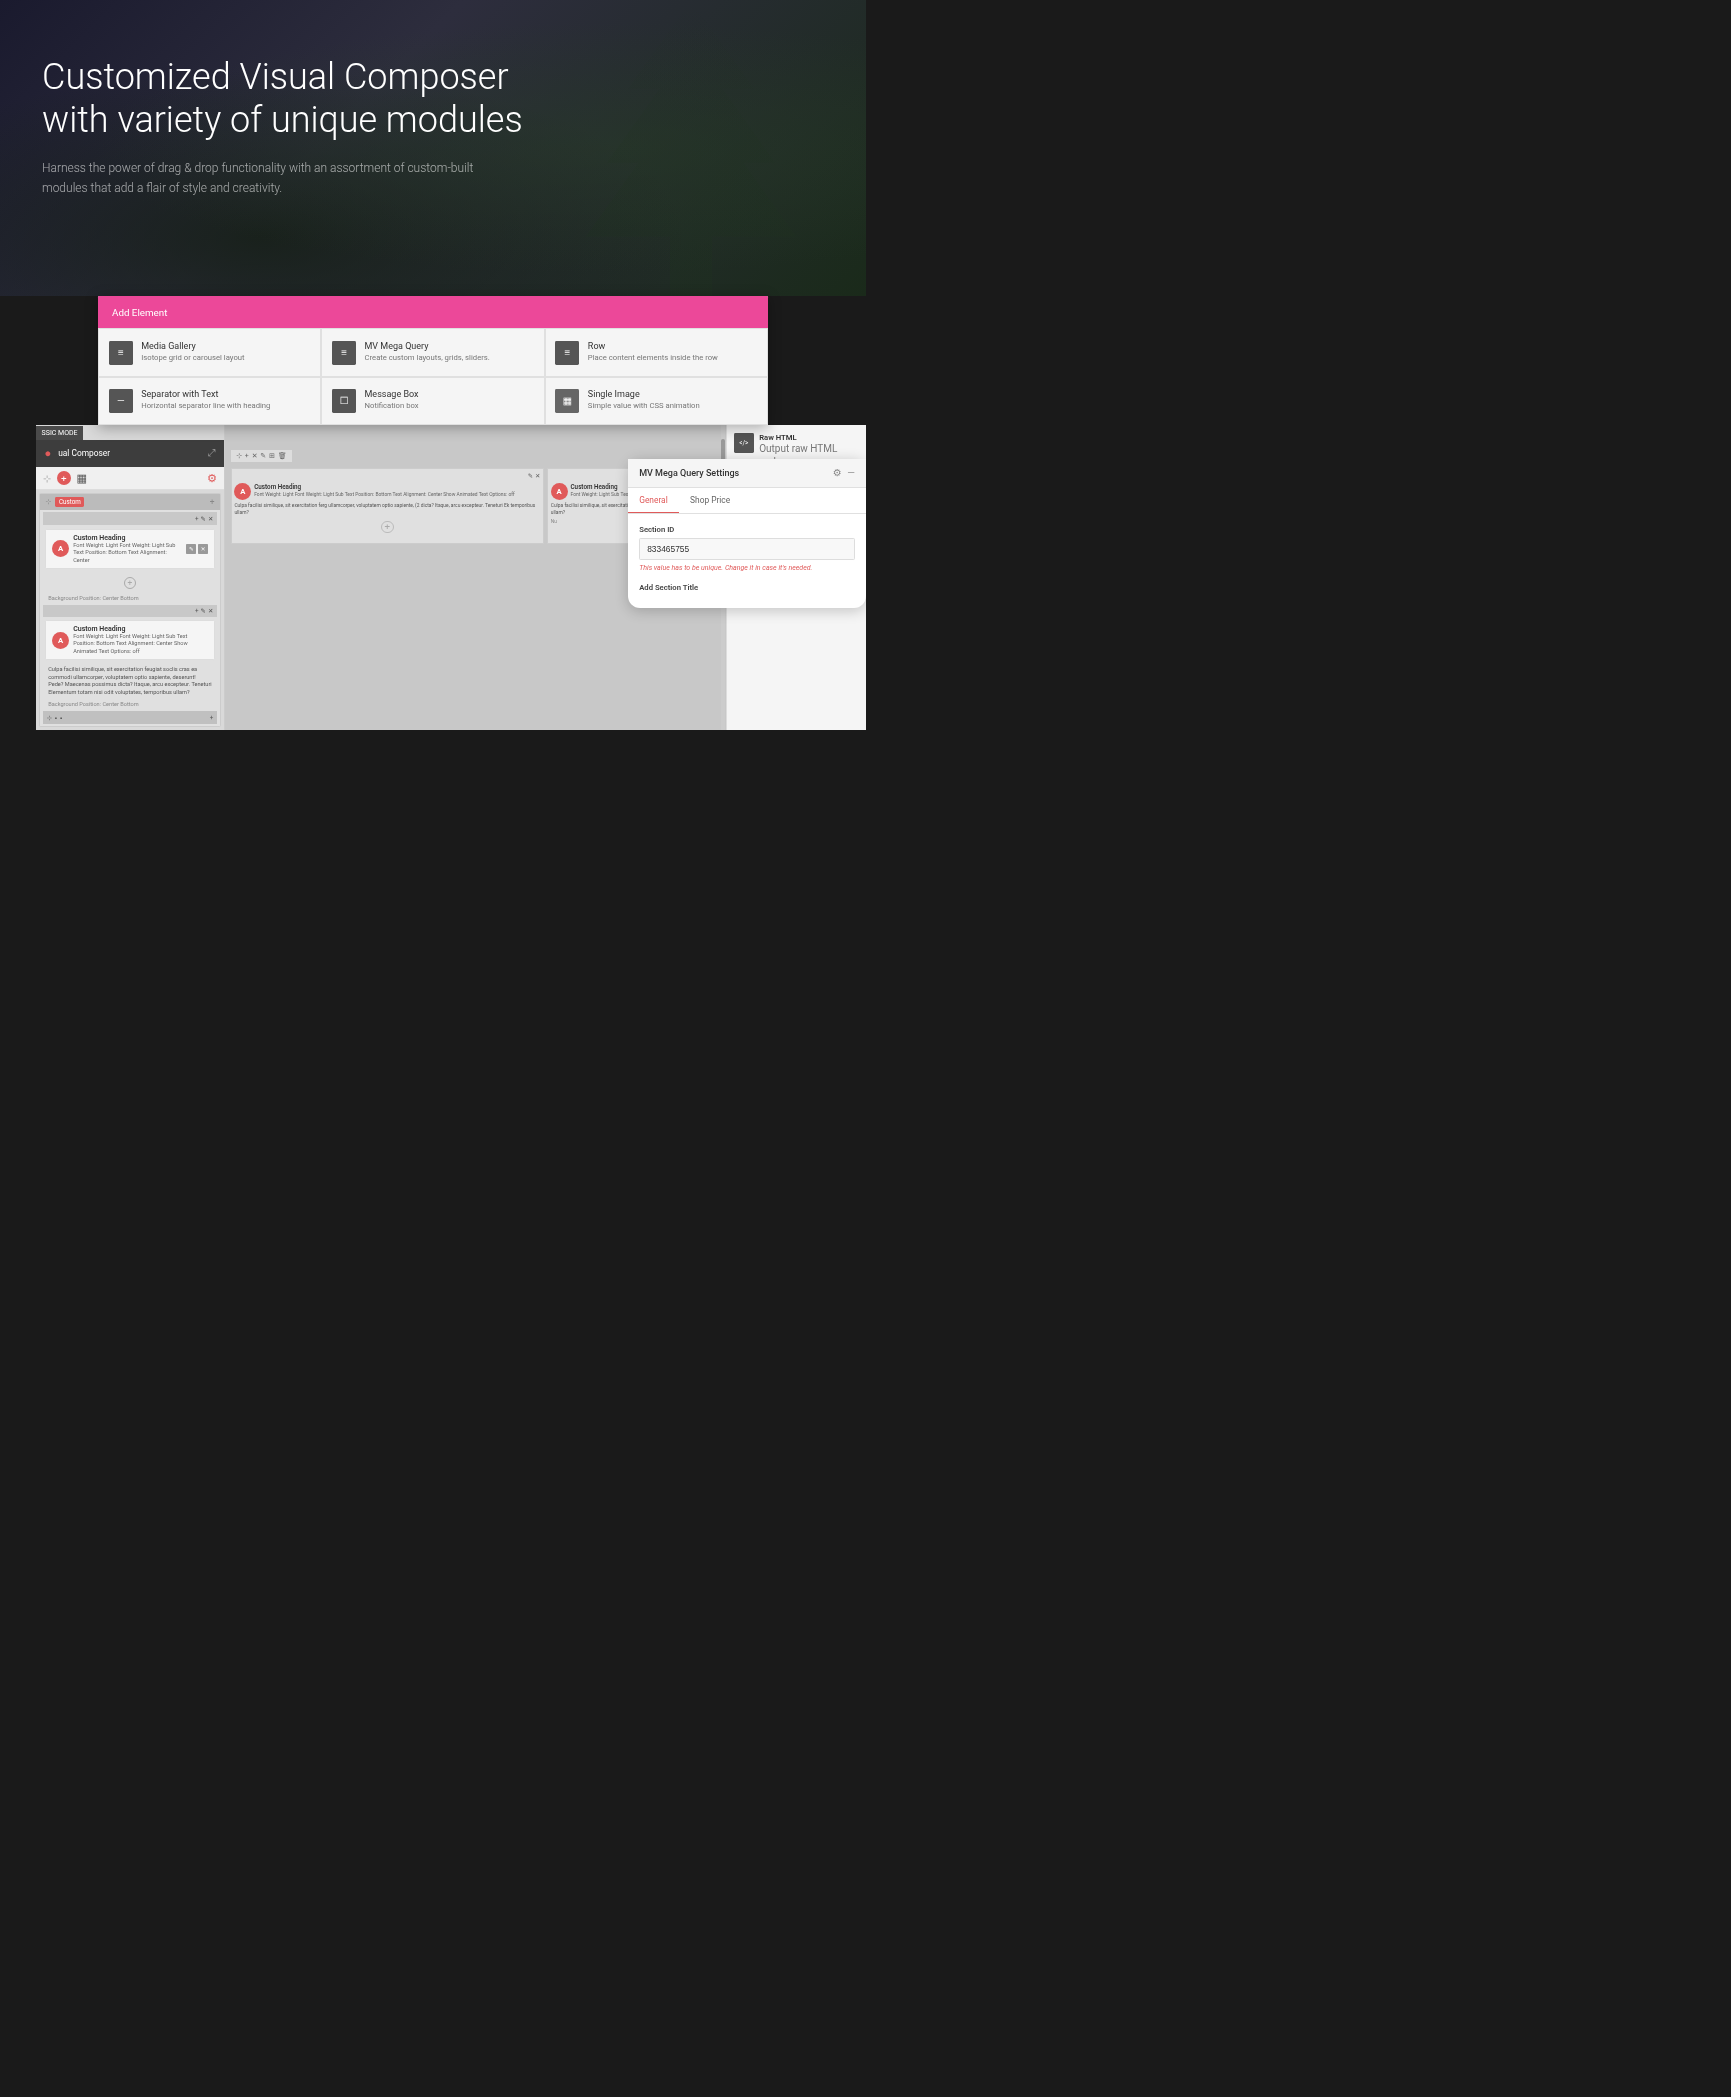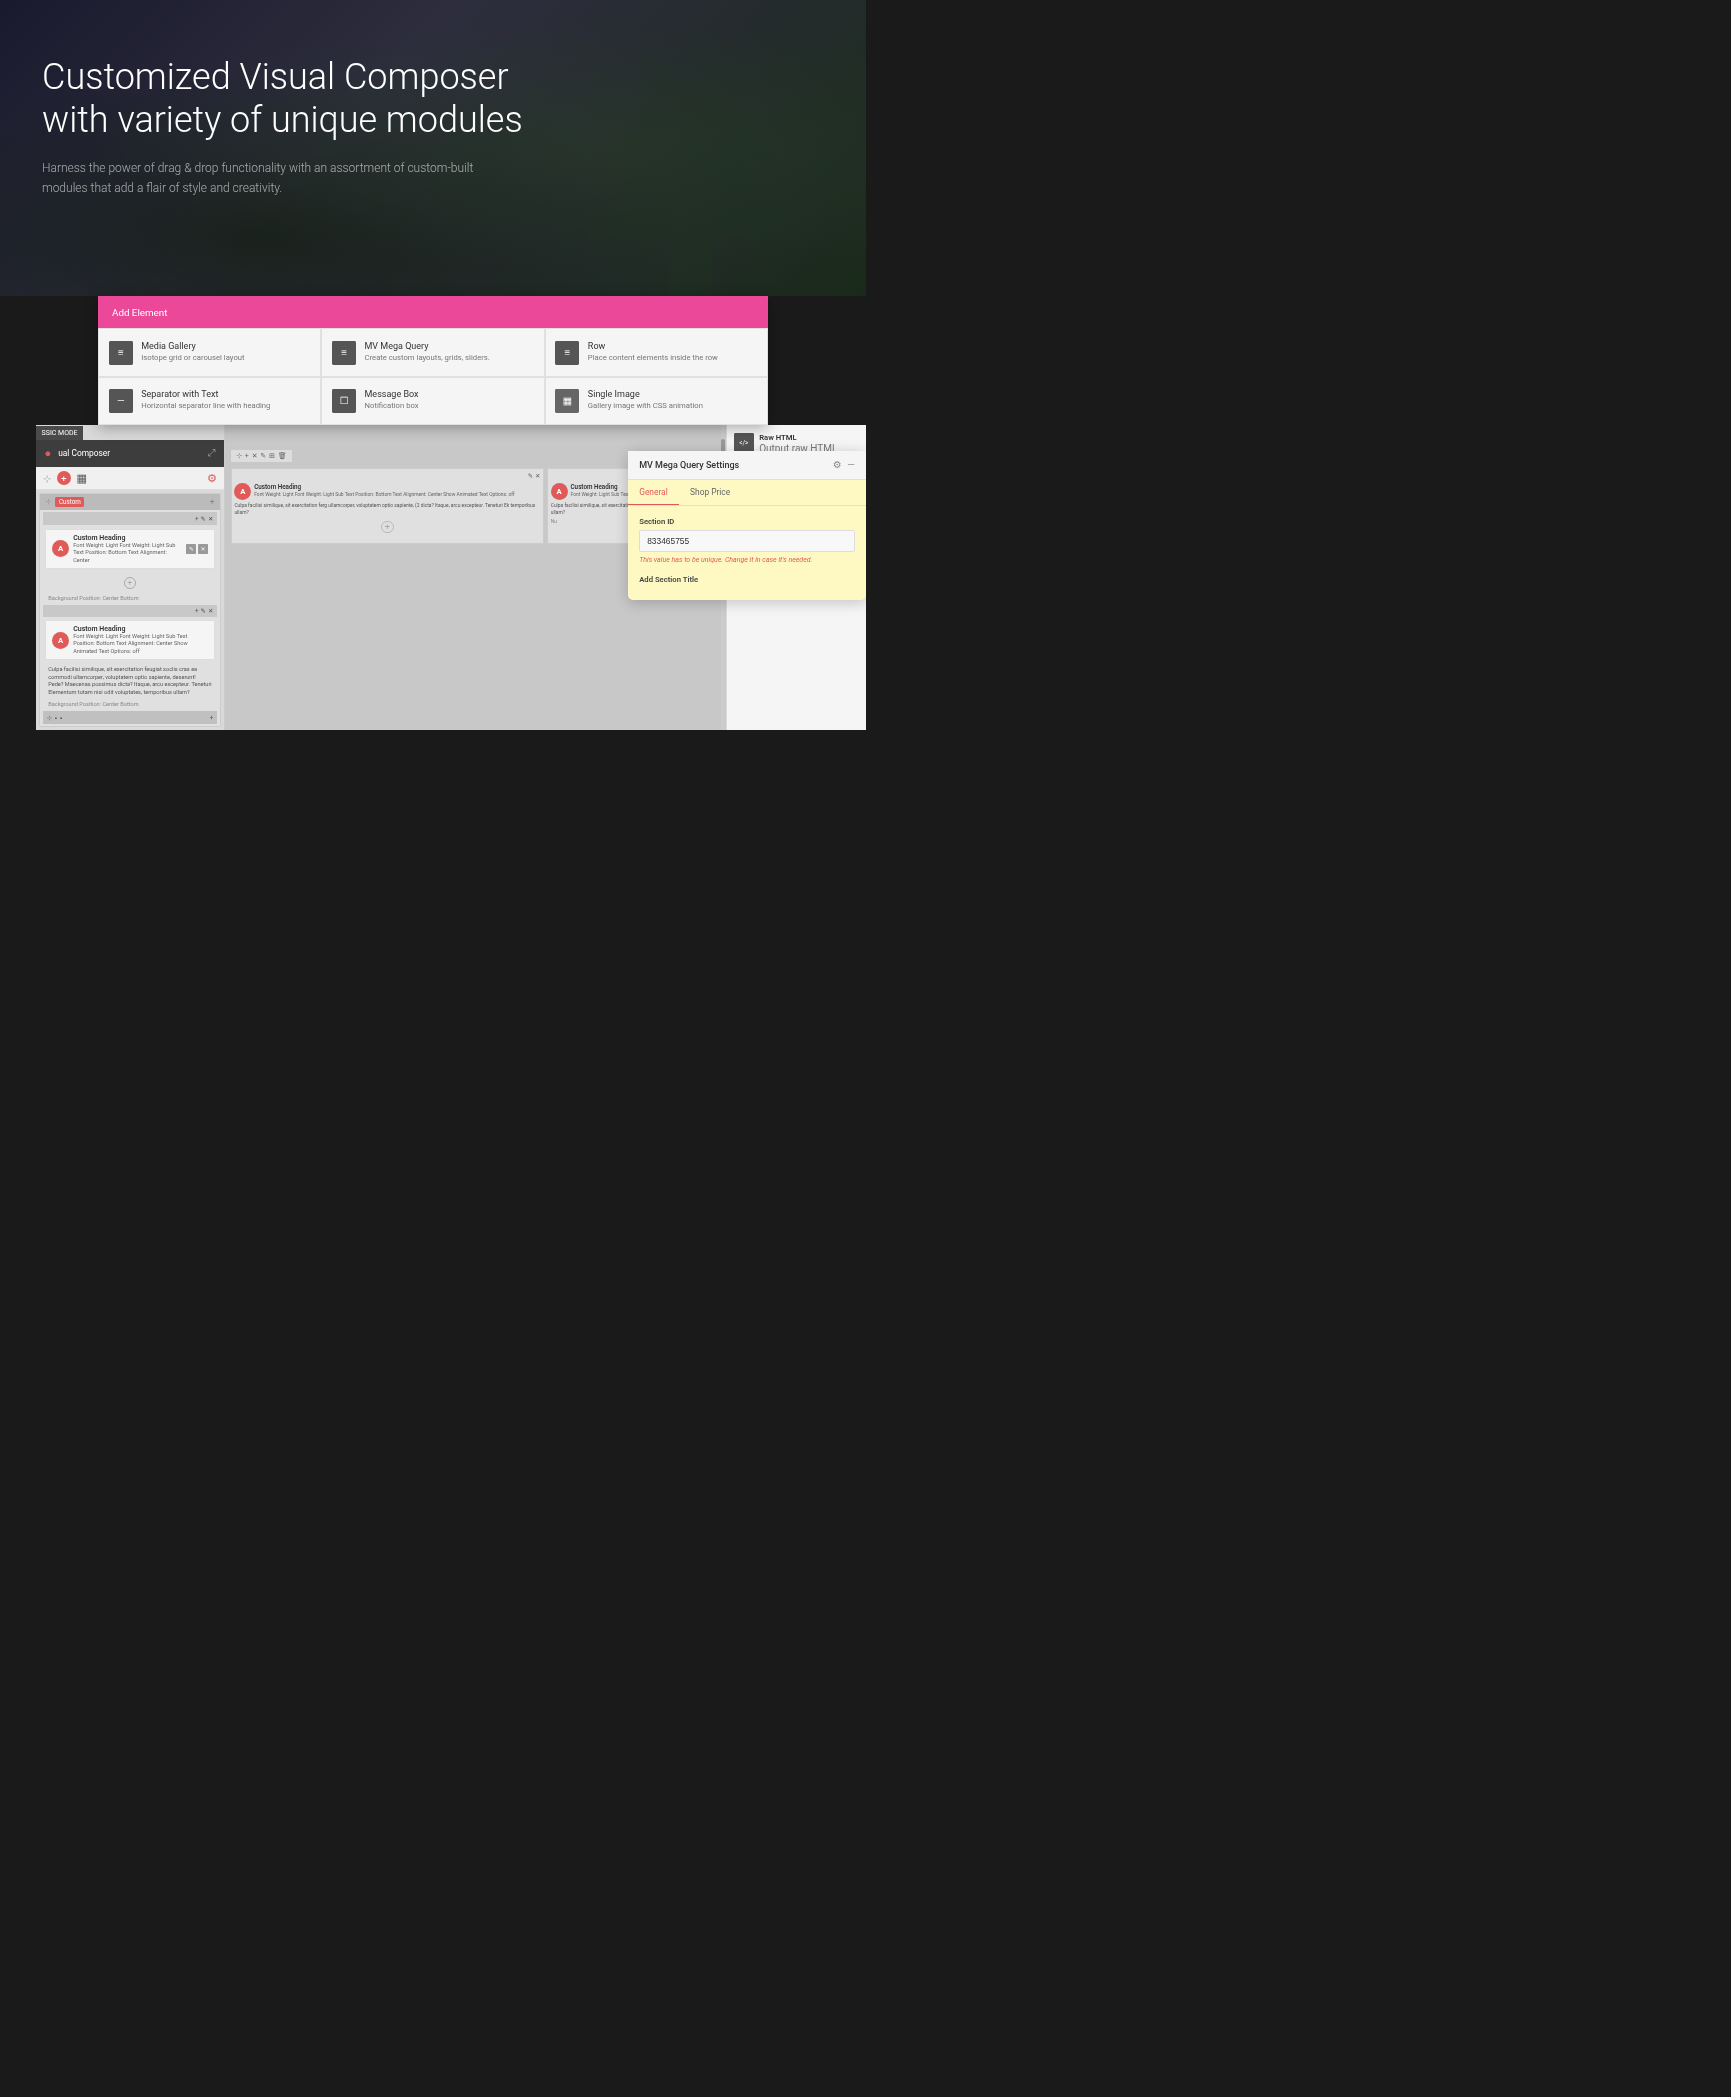--- a/index.html
+++ b/index.html
@@ -291,24 +291,24 @@
       justify-content: center;
       color: #aaa;
       font-size: 8.4px;
       cursor: pointer;
     }
 
     
     .mv-settings-overlay {
       position: absolute;
       right: 0;
-      top: 26px;
+      top: 34px;
       width: 238px;
-      background: #fef9c3;
-      border-radius: 5px;
+      background: #ffffff;
+      border-radius: 12px;
       box-shadow: 0 2.8px 14px rgba(0,0,0,0.2);
       z-index: 20;
     }
     .mv-settings-header {
       background: #f5f5f5;
       padding: 8.4px 11.2px;
       display: flex;
       align-items: center;
       justify-content: space-between;
       border-bottom: 0.7px solid #e0e0e0;
@@ -495,21 +495,21 @@
       <div class="panel-item-icon">☐</div>
       <div class="panel-item-info">
         <div class="panel-item-name">Message Box</div>
         <div class="panel-item-desc">Notification box</div>
       </div>
     </div>
     <div class="panel-item">
       <div class="panel-item-icon" style="background:#666;">▦</div>
       <div class="panel-item-info">
         <div class="panel-item-name">Single Image</div>
-        <div class="panel-item-desc">Gallery image with CSS animation</div>
+        <div class="panel-item-desc">Simple value with CSS animation</div>
       </div>
     </div>
   </div>
 </div>
 
 <div class="bottom-area">
 
   <div class="vc-panel">
     <div class="vc-classic-mode">SSIC MODE</div>
     <div class="vc-title-bar">

